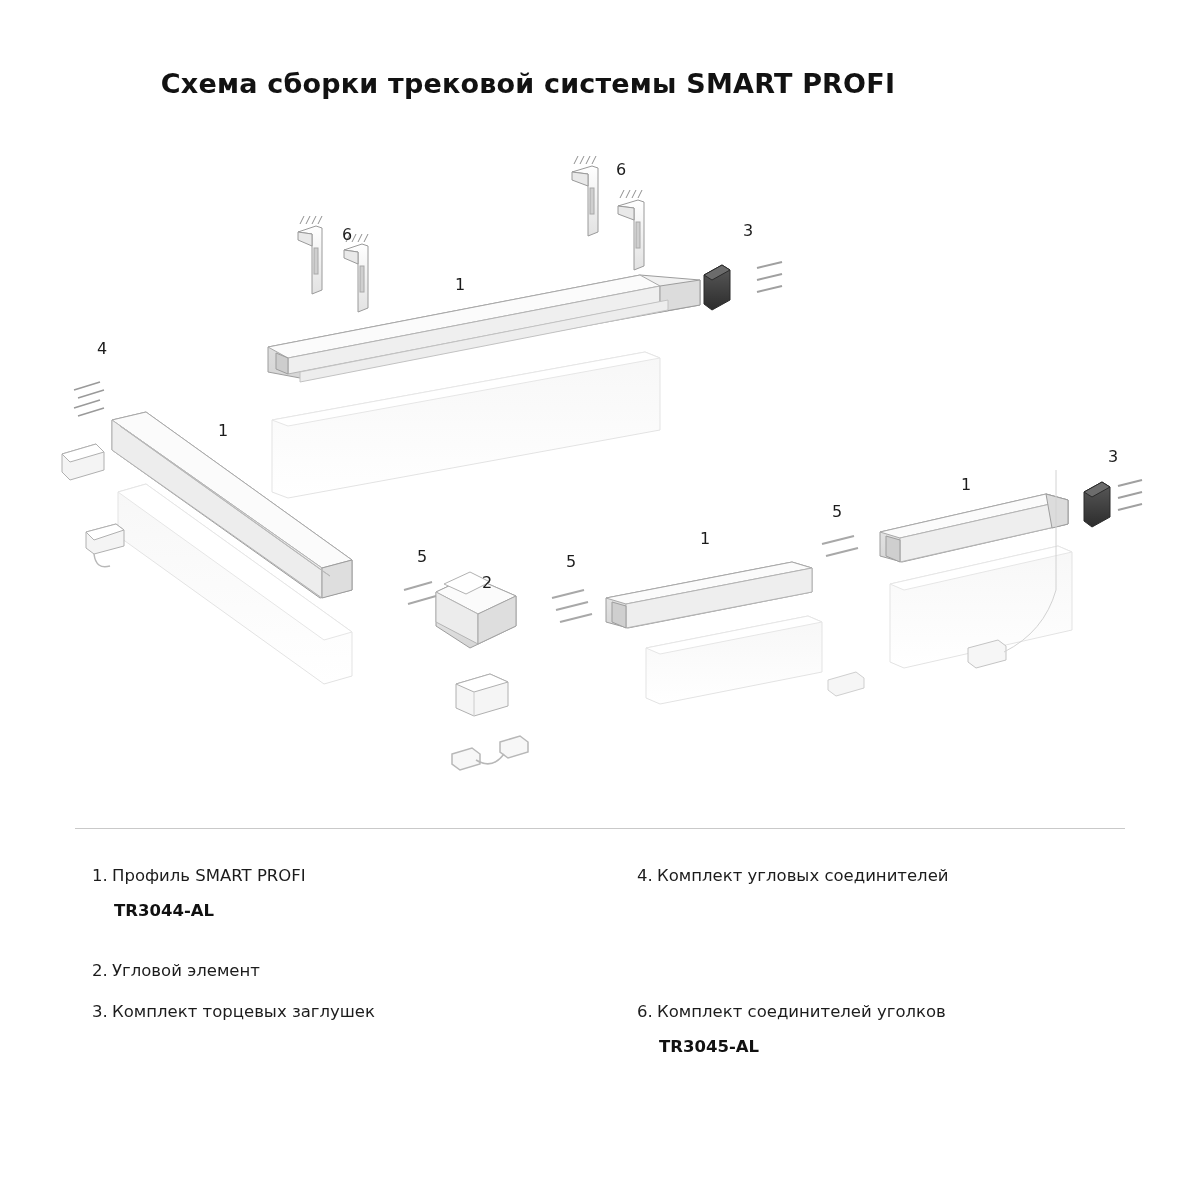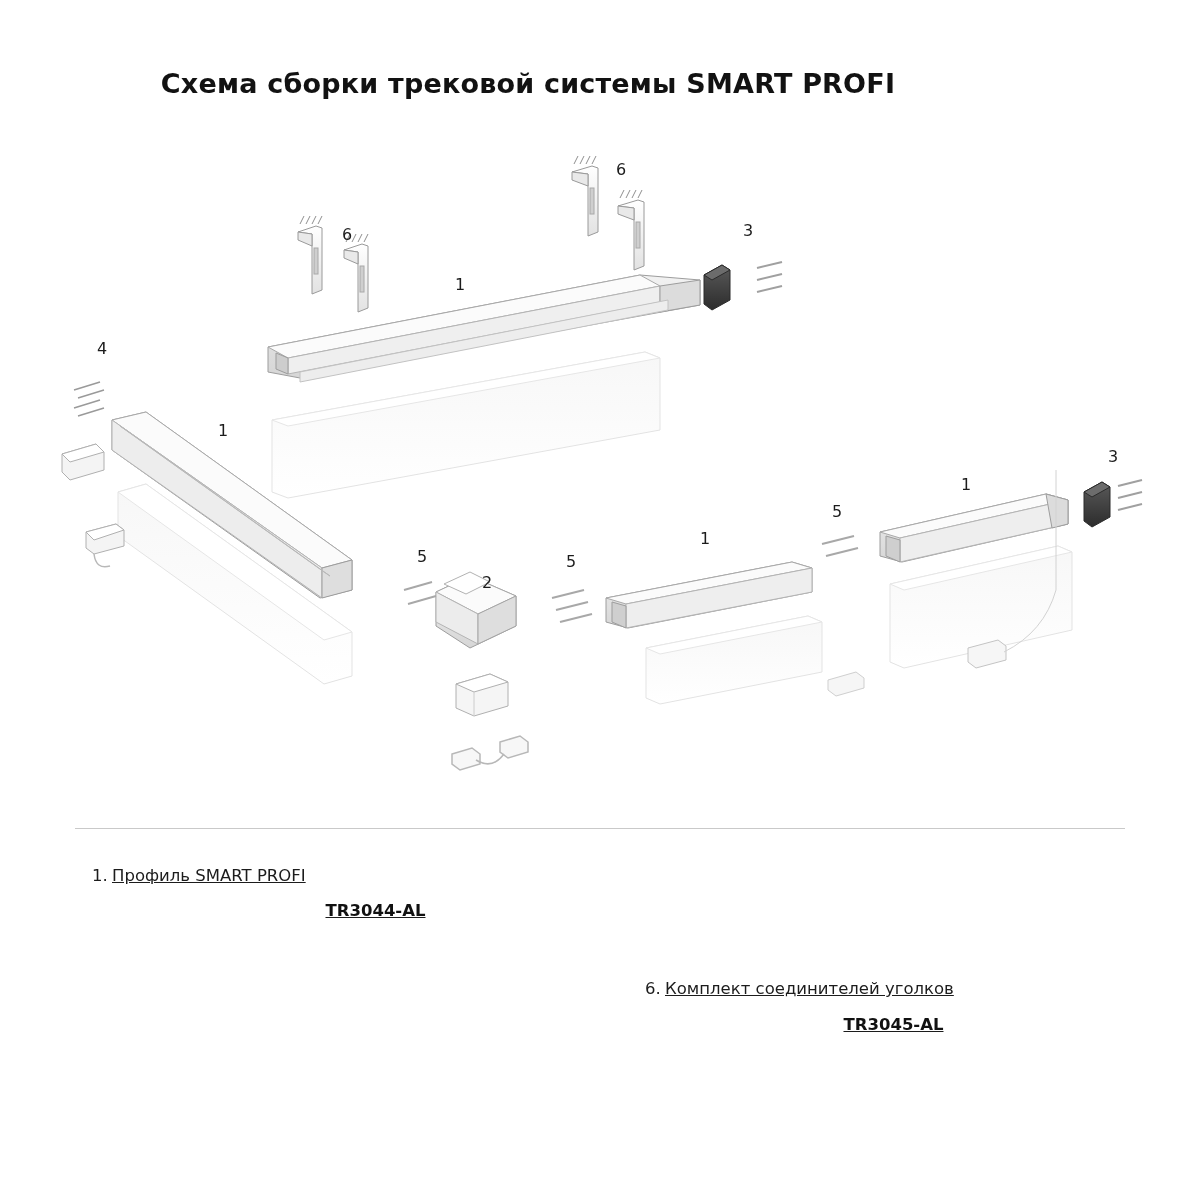--- a/index.html
+++ b/index.html
@@ -46,22 +46,21 @@
   }
 
   #legend {
     position: absolute;
     top: 865px;
     left: 92px;
     width: 1020px;
     display: grid;
     grid-template-columns: 545px 475px;
     grid-auto-rows: auto;
-    column-gap: 8px;
-    text-decoration: underline;
+    column-gap: 0px;
   }
   .legend-item {
     margin-bottom: 18px;
   }
   .legend-line {
     font-size: 16.5px;
     color: #1c1c1c;
     line-height: 1.35;
     white-space: nowrap;
   }
@@ -69,21 +68,20 @@
     display: inline-block;
     min-width: 20px;
   }
   .legend-code {
     font-size: 16.5px;
     font-weight: bold;
     color: #111111;
     margin-top: 14px;
     margin-left: 22px;
     margin-bottom: 22px;
-    text-align: center;
   }
 
   .callout {
     position: absolute;
     font-size: 16px;
     color: #1c1c1c;
     font-weight: normal;
   }
 </style>
 </head>
@@ -280,29 +278,38 @@
 <div id="legend">
 
   <div class="legend-item">
     <div class="legend-line">
       <span class="legend-num">1.</span><span>Профиль SMART PROFI</span>
     </div>
     <div class="legend-code">TR3044-AL</div>
   </div>
 
   <div class="legend-item">
-  </div>
-
-  <div class="legend-item">
-  </div>
-
-  <div class="legend-item">
-  </div>
-
-  <div class="legend-item">
+    <div class="legend-line">
+      <span class="legend-num">4.</span><span>Комплект угловых соединителей</span>
+    </div>
+  </div>
+
+  <div class="legend-item">
+    <div class="legend-line">
+      <span class="legend-num">2.</span><span>Угловой элемент</span>
+    </div>
+  </div>
+
+  <div class="legend-item">
+  </div>
+
+  <div class="legend-item">
+    <div class="legend-line">
+      <span class="legend-num">3.</span><span>Комплект торцевых заглушек</span>
+    </div>
   </div>
 
   <div class="legend-item">
     <div class="legend-line">
       <span class="legend-num">6.</span><span>Комплект соединителей уголков</span>
     </div>
     <div class="legend-code">TR3045-AL</div>
   </div>
 
 </div>

